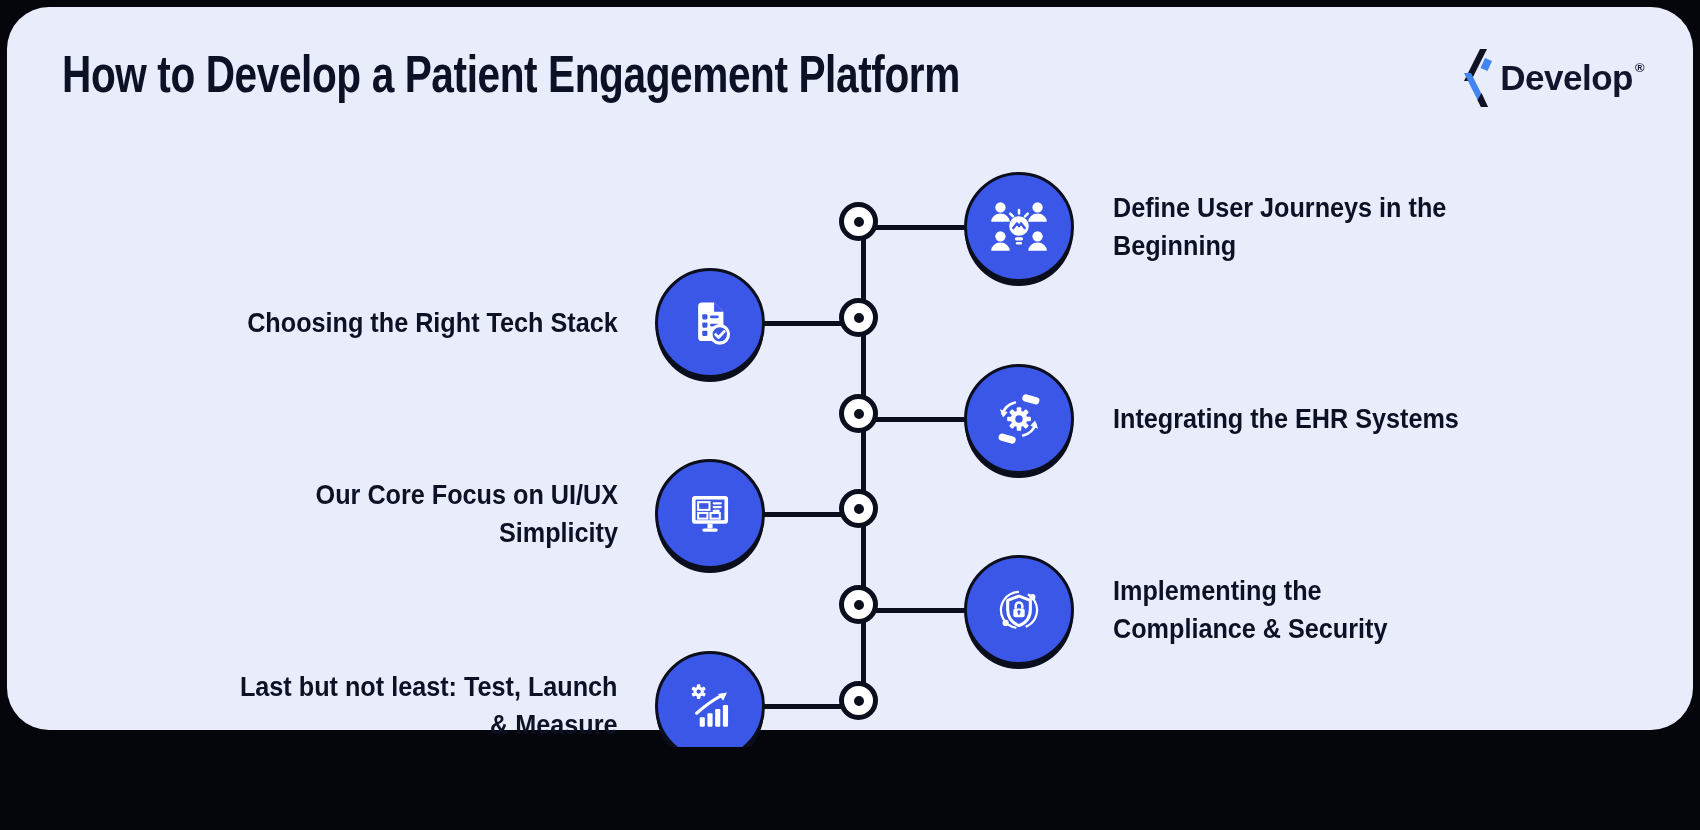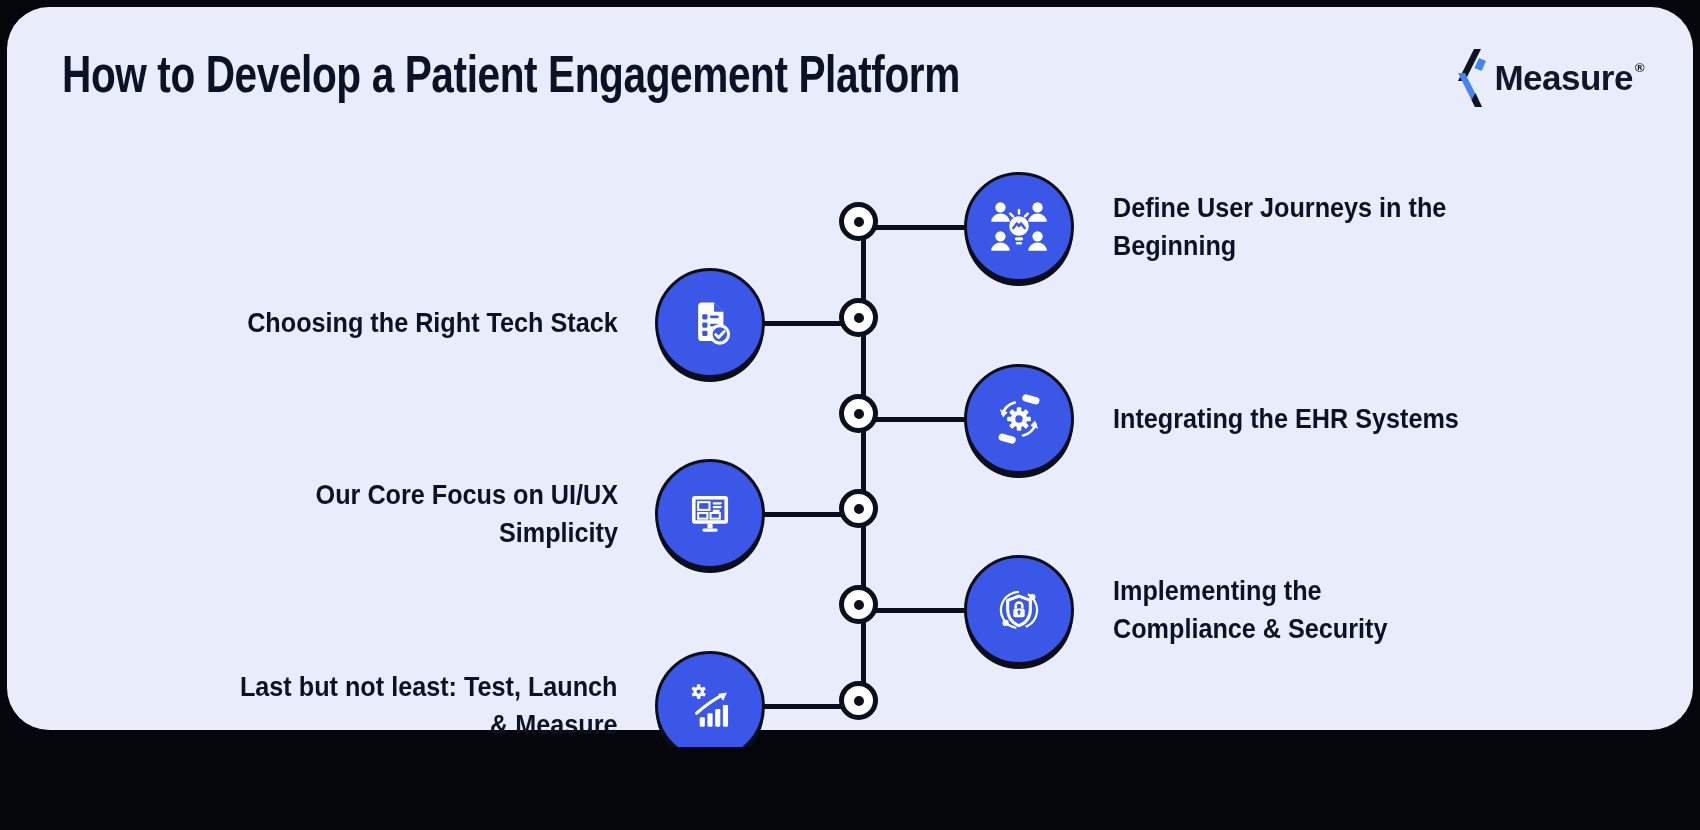--- a/index.html
+++ b/index.html
@@ -72,21 +72,21 @@
   <h1 class="title">How to Develop a Patient Engagement Platform</h1>
 
   <div class="logo">
     <svg class="logo-mark" viewBox="0 0 34 58">
       <polygon points="21,0 28,0 12,32 5,32" fill="#0F1222"></polygon>
       <polygon points="26,9 33,12 28.5,22 21.5,19" fill="#4385F0"></polygon>
       <polygon points="5,24 12,24 29,58 22,58" fill="#4385F0"></polygon>
       <polygon points="22.5,44 29,58 22,58 18.5,51" fill="#0F1222"></polygon>
     </svg>
     <div class="logo-text">
-      <span>Measure</span>
+      <span>Develop</span>
         <span class="reg">®</span>
     </div>
   </div>
 
   <div class="spine"></div>
 
   <div class="step y1">
     <div class="hline right"></div>
     <div class="ring">
         <div class="ring-inner"></div>

